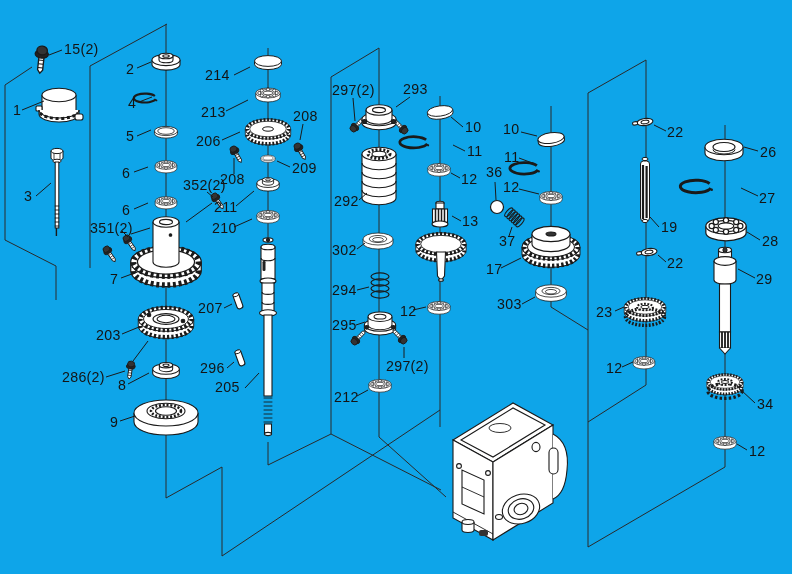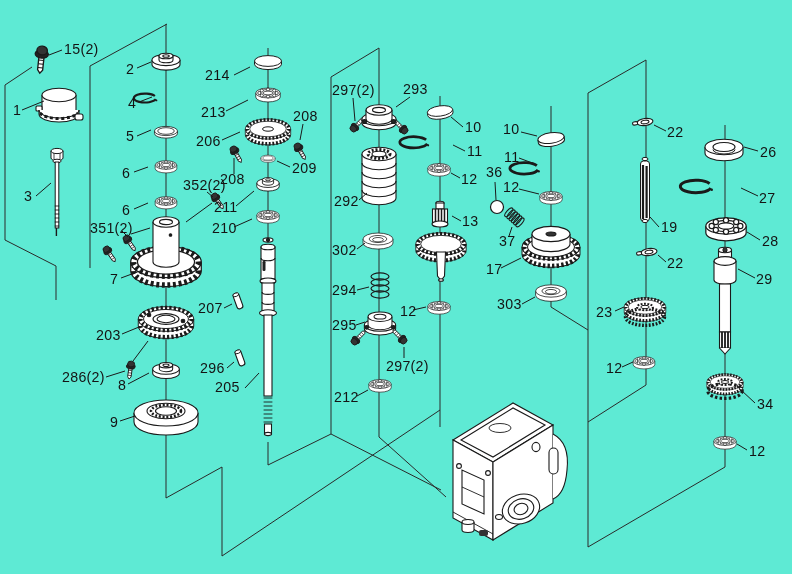--- a/index.html
+++ b/index.html
@@ -1,17 +1,17 @@
 <!DOCTYPE html>
 <html><head>
 <meta charset="utf-8">
 <style>
   html,body{margin:0;padding:0;background:#e8e8e8;}
   .stage{
-    width:792px;height:574px;background:#5eead4;position:relative;overflow:hidden;
+    width:792px;height:574px;background:#0ea5e9;position:relative;overflow:hidden;
     font-family:"Liberation Sans", sans-serif;
   }
   svg{display:block;}
   text{
     font-family:"Liberation Sans", sans-serif;
     font-size:14.2px;
     fill:#141414;
     letter-spacing:.3px;
   }
 </style>

